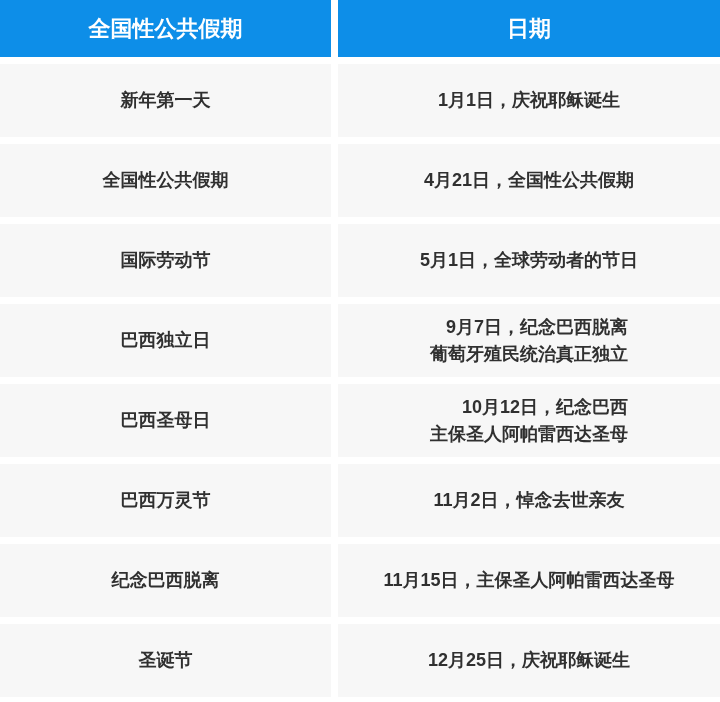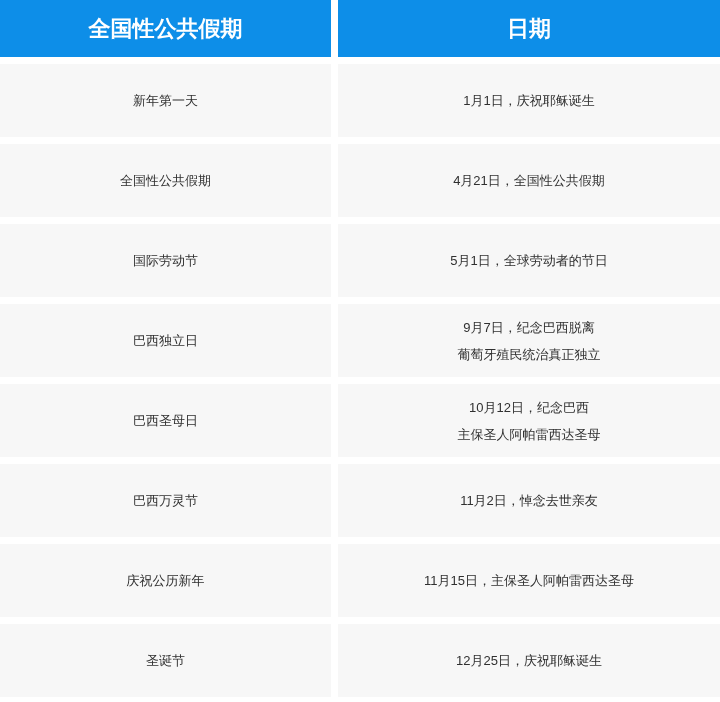--- a/index.html
+++ b/index.html
@@ -27,36 +27,37 @@
     grid-template-columns: 331px 382px;
     column-gap: 7px;
     row-gap: 7px;
     width: 720px;
   }
   .row { display: contents; }
   .cell {
     display: flex;
     align-items: center;
     justify-content: center;
-    text-align: center;
+    text-align: right;
   }
   .header-cell {
     height: 57px;
     background: var(--header-bg);
     color: var(--header-text);
     font-weight: bold;
     font-size: 22px;
   }
   .body-cell {
     height: 73px;
     background: var(--row-bg);
     color: var(--body-text);
-    font-size: 13px;
+    font-size: 18px;
     line-height: 27px;
     white-space: pre-line;
+    font-weight: bold;
   }
 </style>
 </head>
 <body>
 
 <div class="page">
   <div class="holidays-table">
 
     <div class="row">
       <div class="cell header-cell">全国性公共假期</div>
@@ -89,21 +90,21 @@
       <div class="cell body-cell">10月12日，纪念巴西
 主保圣人阿帕雷西达圣母</div>
     </div>
 
     <div class="row">
       <div class="cell body-cell">巴西万灵节</div>
       <div class="cell body-cell">11月2日，悼念去世亲友</div>
     </div>
 
     <div class="row">
-      <div class="cell body-cell">庆祝公历新年</div>
+      <div class="cell body-cell">纪念巴西脱离</div>
       <div class="cell body-cell">11月15日，主保圣人阿帕雷西达圣母</div>
     </div>
 
     <div class="row">
       <div class="cell body-cell">圣诞节</div>
       <div class="cell body-cell">12月25日，庆祝耶稣诞生</div>
     </div>
 
   </div>
 </div>

